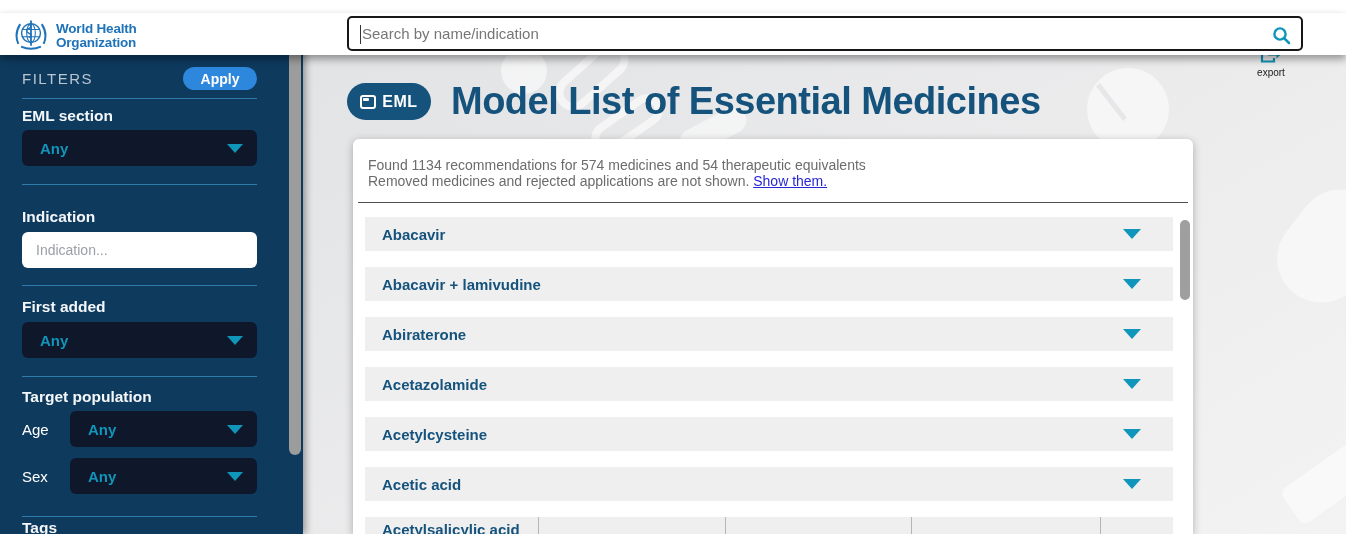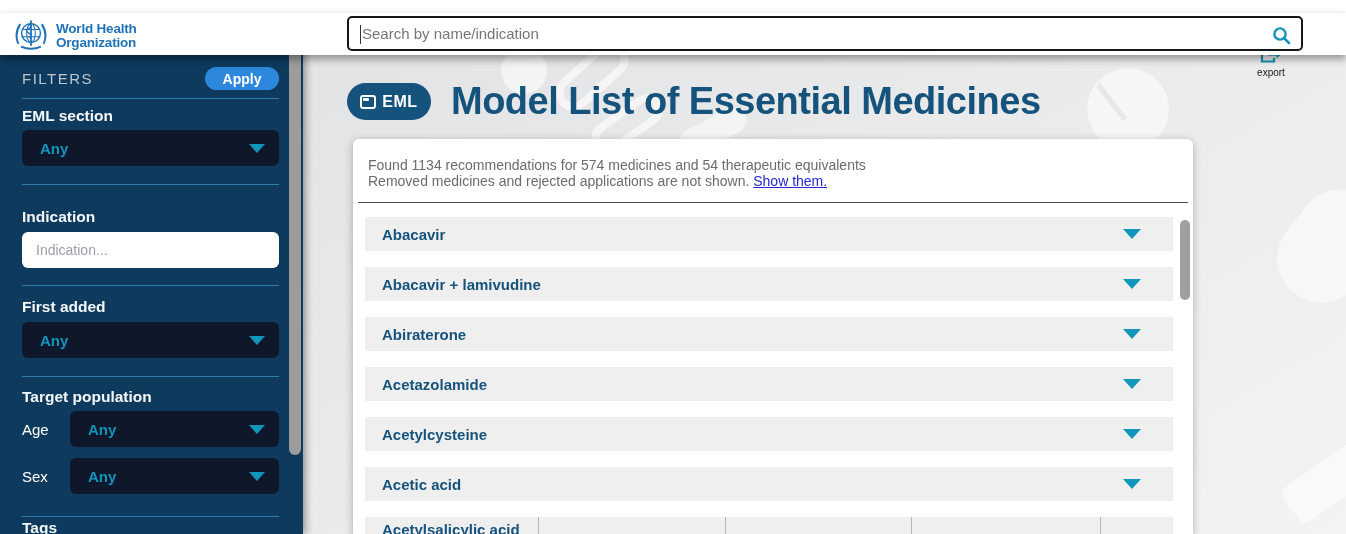--- a/index.html
+++ b/index.html
@@ -14,21 +14,21 @@
   .search-bar { position:absolute; left:347px; top:3px; width:956px; height:35px; background:#fff;
                 border:2px solid #161616; border-radius:5px; }
   .search-input { position:absolute; inset:0; border:none; outline:none; background:transparent;
                   padding:0 40px 0 13px; font-size:15px; color:#0c4a6e; font-family:inherit; }
   .search-input::placeholder { color:#767676; }
   .text-caret { position:absolute; left:11px; top:7px; width:1px; height:19px; background:#333; }
   .search-icon { position:absolute; right:10px; top:8px; }
 
   
   .sidebar { position:absolute; left:0; top:42px; width:303px; height:492px; background:#0e3a5e; z-index:20;
-             box-shadow:3px 0 7px rgba(0,0,0,.35); padding:25px 24px 0 22px; }
+             box-shadow:3px 0 7px rgba(0,0,0,.35); padding:25px 46px 0 22px; }
   .sb-thumb { position:absolute; top:5px; right:2px; width:12px; height:408px; background:#9c9c9c; border-radius:7px; }
   .filters-row { display:flex; justify-content:space-between; align-items:center; height:23px; }
   .filters-title { color:#b9c7d2; font-size:15px; letter-spacing:1.5px; }
   .apply-btn { width:74px; height:23px; border:none; border-radius:12px; background:#2d87dd; color:#ffffff;
                font-weight:bold; font-size:14px; font-family:inherit; cursor:pointer;
                display:flex; align-items:center; justify-content:center; }
   .sb-divider { border:none; border-top:1px solid #2e7cab; }
   .sb-label { color:#f4f7f9; font-weight:bold; font-size:15.5px; line-height:16px; }
   .sb-select { height:36px; background:#0f172a; border-radius:6px; display:flex; align-items:center;
                justify-content:space-between; padding:0 14px 0 18px; cursor:pointer; }

